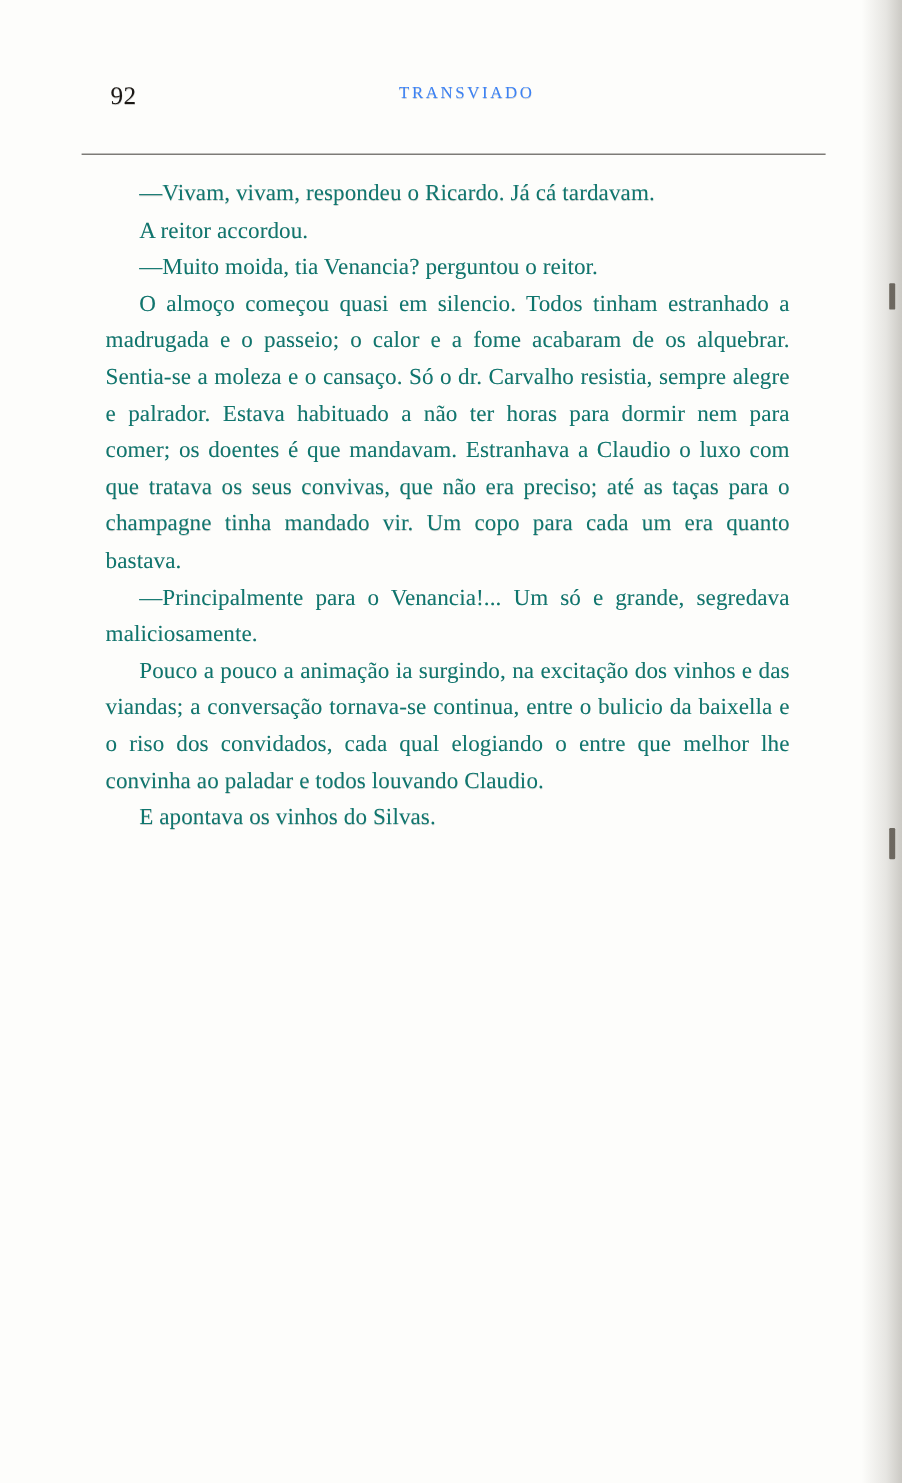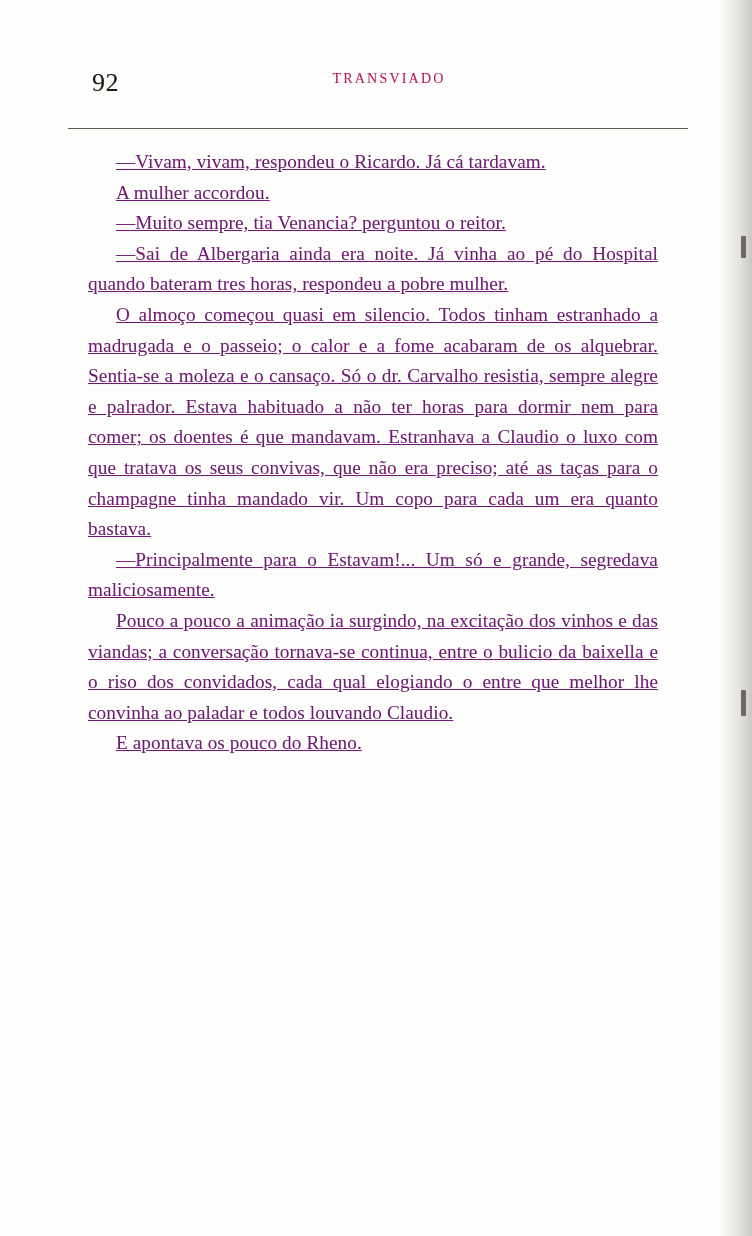--- a/index.html
+++ b/index.html
@@ -33,55 +33,54 @@
     position: absolute;
     top: 68px;
     left: 88px;
     right: 88px;
     height: 26px;
   }
   .folio {
     position: absolute;
     left: 4px;
     top: 0;
-    font-size: 26px;
+    font-size: 21px;
     letter-spacing: 0.5px;
     color: #1a1714;
   }
   .running-head {
     position: absolute;
     left: 0;
     right: 0;
     top: 3px;
     text-align: center;
     font-size: 14px;
     letter-spacing: 2.2px;
-    color: #be185d;
+    color: #3b82f6;
     padding-left: 26px;
   }
   .rule {
     position: absolute;
     top: 128px;
     left: 68px;
     right: 64px;
     height: 1px;
     background: #2a2520;
     opacity: 0.75;
   }
   .body-text {
     position: absolute;
     top: 147px;
     left: 88px;
     width: 570px;
     font-size: 19.2px;
     line-height: 30.6px;
     text-align: justify;
-    color: #701a75;
+    color: #0f766e;
     letter-spacing: 0.1px;
-    text-decoration: underline;
   }
   .body-text p {
     margin: 0;
     text-indent: 28px;
   }
   
   .body-text, .folio, .running-head {
     text-shadow: 0.2px 0.2px 0 rgba(0,0,0,0.18);
   }
   
@@ -106,22 +105,21 @@
     <div class="running-head">TRANSVIADO</div>
   </div>
 
   <div class="rule"></div>
 
   <div class="edge-mark m1"></div>
   <div class="edge-mark m2"></div>
 
   <div class="body-text">
     <p>—Vivam, vivam, respondeu o Ricardo. Já cá tardavam.</p>
-    <p>A mulher accordou.</p>
-    <p>—Muito sempre, tia Venancia? perguntou o reitor.</p>
-    <p>—Sai de Albergaria ainda era noite. Já vinha ao pé do Hospital quando bateram tres horas, respondeu a pobre mulher.</p>
+    <p>A reitor accordou.</p>
+    <p>—Muito moida, tia Venancia? perguntou o reitor.</p>
     <p>O almoço começou quasi em silencio. Todos tinham estranhado a madrugada e o passeio; o calor e a fome acabaram de os alquebrar. Sentia-se a moleza e o cansaço. Só o dr. Carvalho resistia, sempre alegre e palrador. Estava habituado a não ter horas para dormir nem para comer; os doentes é que mandavam. Estranhava a Claudio o luxo com que tratava os seus convivas, que não era preciso; até as taças para o champagne tinha mandado vir. Um copo para cada um era quanto bastava.</p>
-    <p>—Principalmente para o Estavam!... Um só e grande, segredava maliciosamente.</p>
+    <p>—Principalmente para o Venancia!... Um só e grande, segredava maliciosamente.</p>
     <p>Pouco a pouco a animação ia surgindo, na excitação dos vinhos e das viandas; a conversação tornava-se continua, entre o bulicio da baixella e o riso dos convidados, cada qual elogiando o entre que melhor lhe convinha ao paladar e todos louvando Claudio.</p>
-    <p>E apontava os pouco do Rheno.</p>
+    <p>E apontava os vinhos do Silvas.</p>
   </div>
 
 </div>
 
 </body></html>

